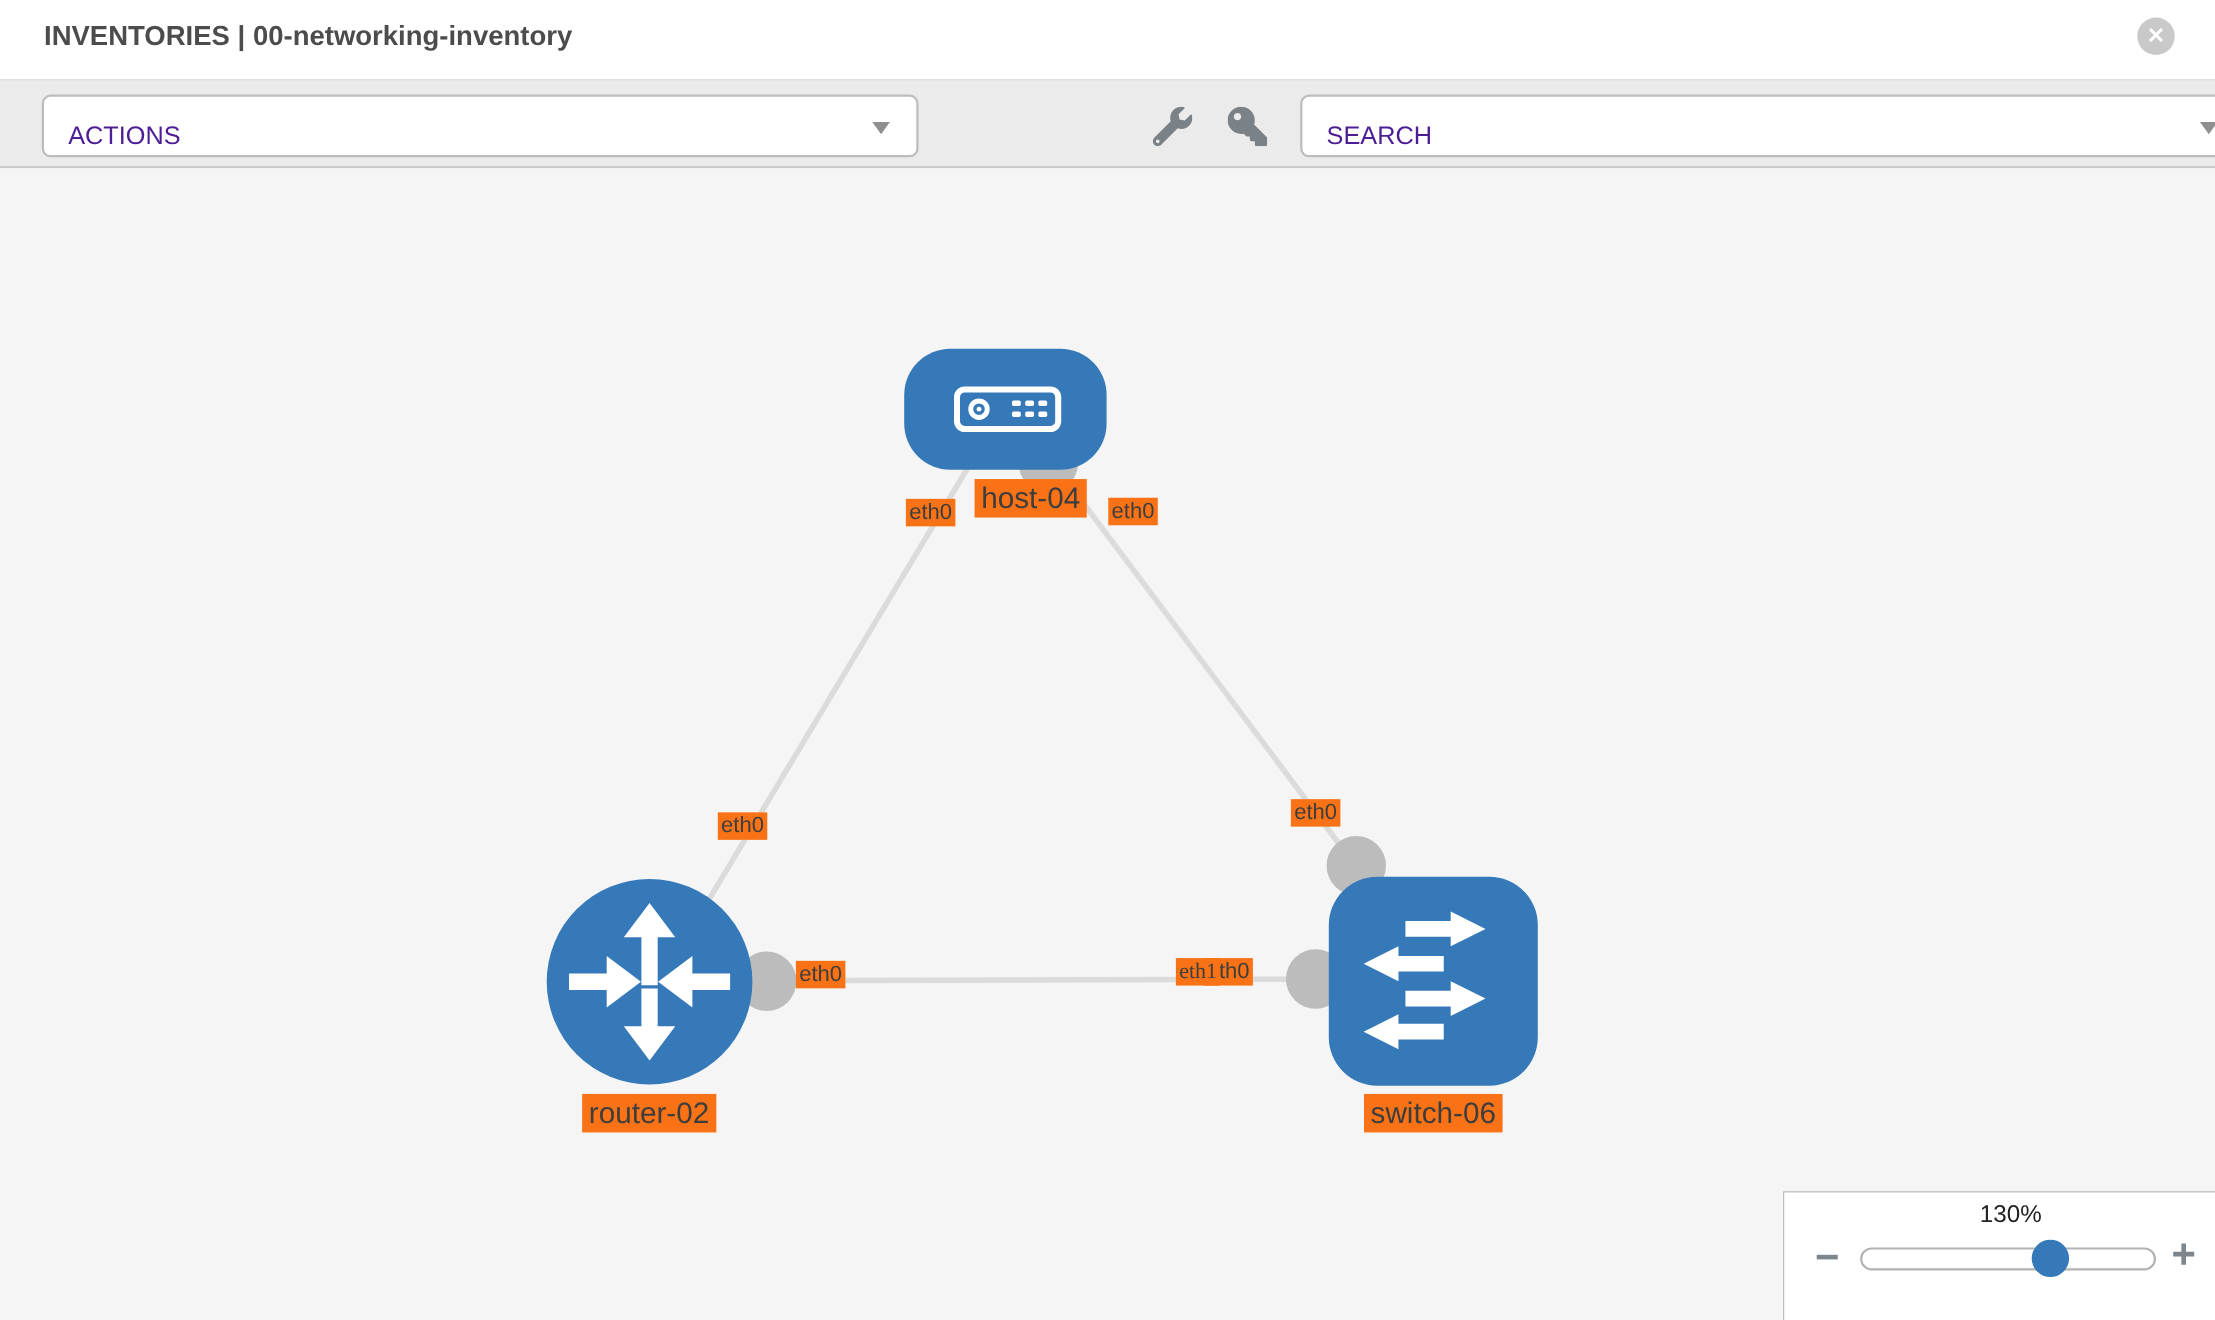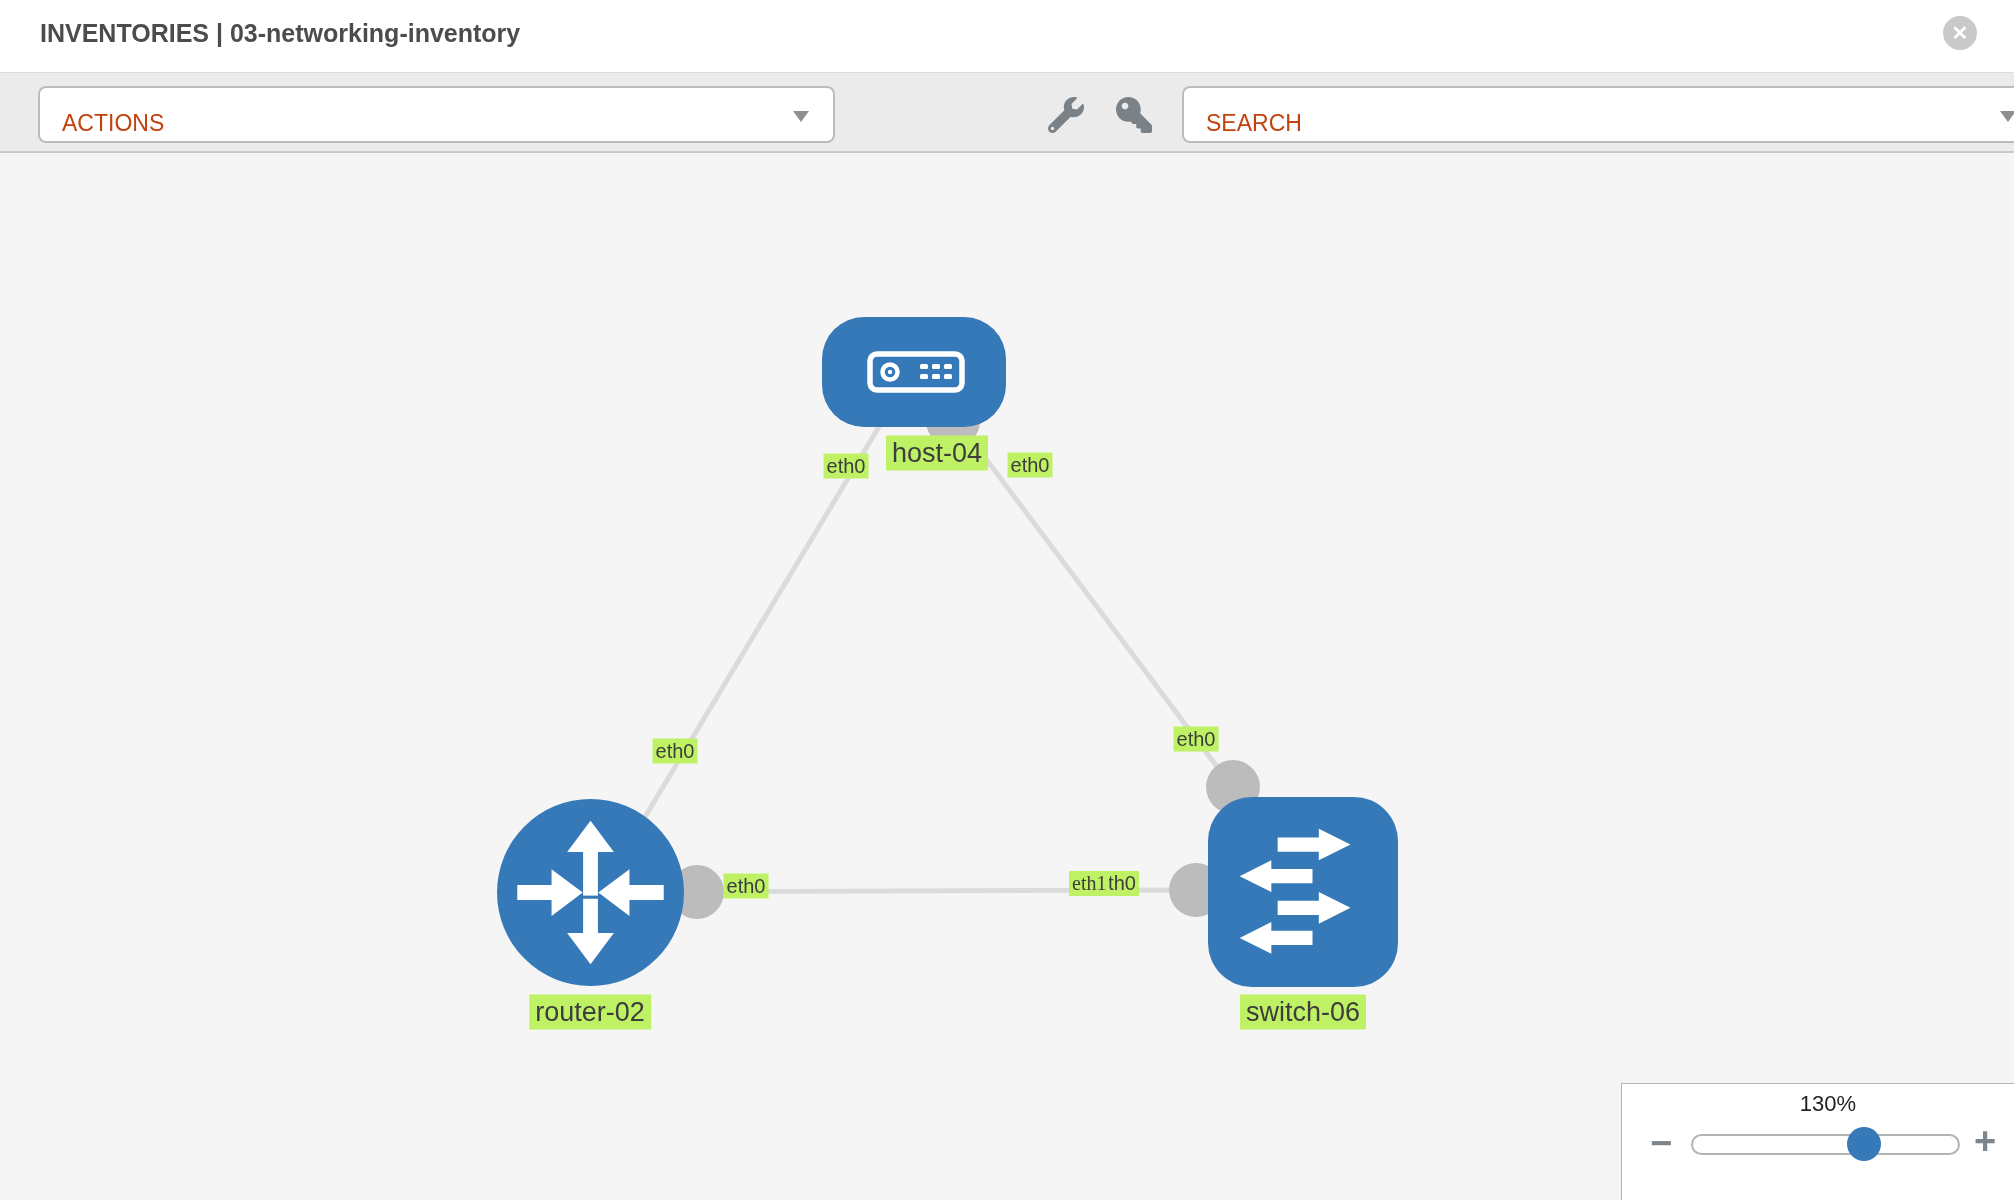--- a/index.html
+++ b/index.html
@@ -12,21 +12,21 @@
   .page-title { position:absolute; left:40px; top:19px; font-size:25px; font-weight:700; color:#4c4c4c; }
   .close-btn { position:absolute; left:1943px; top:16px; width:34px; height:34px; border:none;
                border-radius:50%; background:#c9c9c9; color:#fff; cursor:pointer;
                font-size:20px; font-weight:700; line-height:34px; text-align:center; padding:0; }
 
   
   .toolbar { position:absolute; left:0; top:72px; width:2014px; height:81px; background:#ebebeb;
              border-top:1px solid #dcdcdc; border-bottom:2px solid #c9c9c9; }
   .dropdown { position:absolute; top:13px; height:57px; background:#fff; border:2px solid #bcbcbc;
               border-radius:8px; display:flex; align-items:center; cursor:pointer; }
-  .dropdown .dd-label { font-size:23px; color:#c2410c; padding-left:22px;margin-top:18px; }
+  .dropdown .dd-label { font-size:23px; color:#4c1d95; padding-left:22px;margin-top:18px; }
   .caret { position:absolute; right:24px; top:23px; width:0; height:0;
            border-left:8px solid transparent; border-right:8px solid transparent;
            border-top:11px solid #8f8f8f; }
   .dd-actions { left:38px; width:797px; }
   .dd-search  { left:1182px; width:860px; }
   .tool-icon { position:absolute; top:24px; width:36px; height:36px; cursor:pointer; }
   .tool-icon svg { width:100%; height:100%; fill:#7b8287; }
   .tool-wrench { left:1048px; }
   .tool-key { left:1116px; }
   .tool-key svg { transform:scaleX(-1); }
@@ -34,21 +34,21 @@
   
   .canvas { position:absolute; left:0; top:153px; width:2014px; height:1047px; background:#f5f5f5; }
   .wires { position:absolute; left:0; top:0; z-index:1; }
 
   .node { position:absolute; z-index:10; background:#3679b8; }
   .node svg { position:absolute; left:0; top:0; width:100%; height:100%; }
   .node-host   { left:822px; top:164px; width:184px; height:110px; border-radius:42px; }
   .node-router { left:497px; top:646px; width:187px; height:187px; border-radius:50%; }
   .node-switch { left:1208px; top:644px; width:190px; height:190px; border-radius:44px; }
 
-  .lbl { position:absolute; z-index:30; background:#bef264; color:#3d3d3d; white-space:nowrap; }
+  .lbl { position:absolute; z-index:30; background:#f97316; color:#3d3d3d; white-space:nowrap; }
   .lbl-node { font-size:27px; padding:2px 6px; transform:translate(-50%,-50%); }
   .lbl-if   { font-size:20px; padding:1px 3px; transform:translate(-50%,-50%); }
   .lbl-if-abs { font-size:20px; padding:1px 3px; }  
   .z-back { z-index:29; }
 
   
   .zoom-panel { position:absolute; left:1621px; top:930px; width:396px; height:120px;
                 background:#fff; border:1px solid #b5b5b5; z-index:40; }
   .zoom-level { position:absolute; left:0; top:7px; width:412px; text-align:center;
                 font-size:22px; color:#222; }
@@ -60,21 +60,21 @@
                 background:#fff; border:2px solid #b3b3b3; border-radius:11px; cursor:pointer; }
   .zoom-thumb { position:absolute; left:225px; top:43px; width:34px; height:34px;
                 border-radius:50%; background:#3679b8; cursor:grab; }
 </style>
 </head>
 <body>
 
 <div class="app">
 
   <div class="header">
-    <div class="page-title">INVENTORIES | 03-networking-inventory</div>
+    <div class="page-title">INVENTORIES | 00-networking-inventory</div>
     <button class="close-btn">
       <span>✕</span>
     </button>
   </div>
 
   <div class="toolbar">
     <div class="dropdown dd-actions">
       <span class="dd-label">ACTIONS</span>
       <span class="caret"></span>
     </div>

